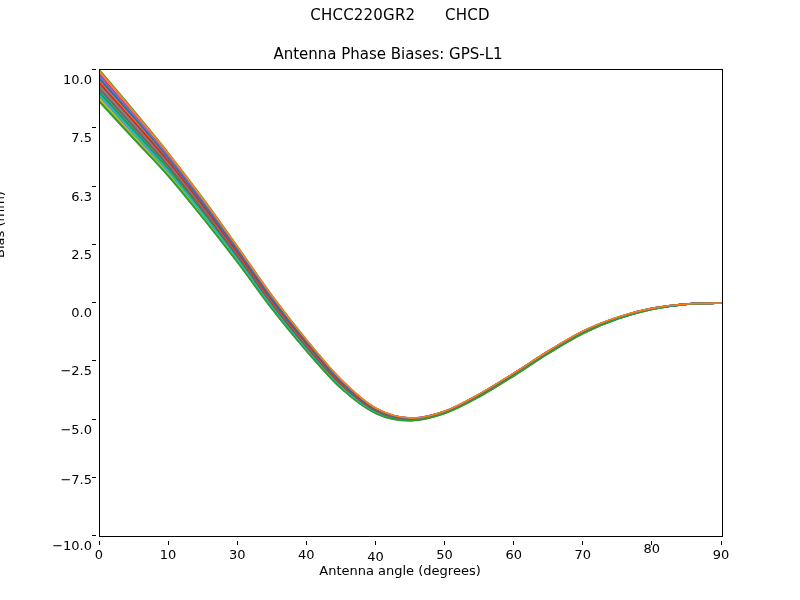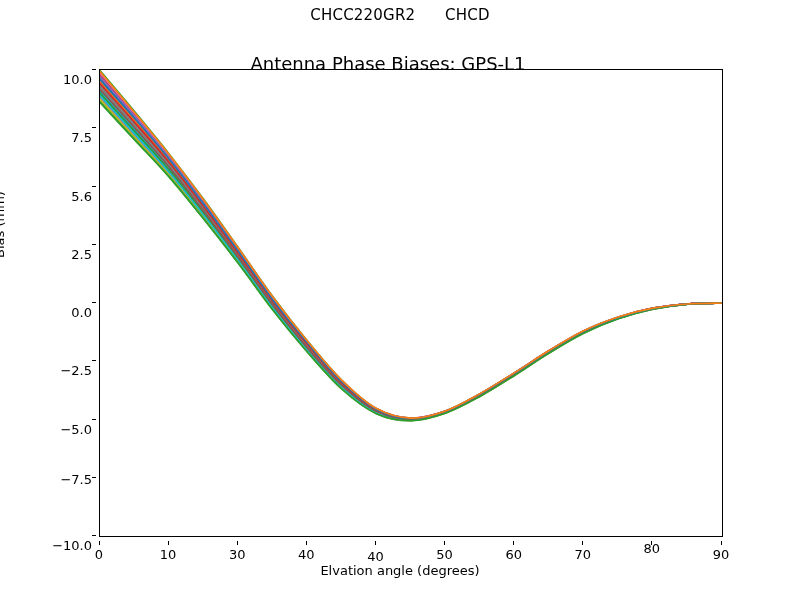--- a/index.html
+++ b/index.html
@@ -9,22 +9,21 @@
     color:#000000;overflow:hidden;position:relative;
   }
   #figure{position:absolute;left:0;top:0;width:800px;height:600px;border-radius:25px;}
 
   .suptitle{
     position:absolute;left:0;top:6px;width:800px;text-align:center;
     font-size:15px;letter-spacing:0.2px;white-space:pre;
   }
   .axtitle{
     position:absolute;left:0;top:45px;width:776px;text-align:center;
-    font-size:18px;
-    margin-top:8px;
+    font-size:15px;
   }
 
   
   #plot-area{
     position:absolute;left:99px;top:69px;width:622px;height:466px;
     border:1.1px solid #000;box-sizing:content-box;background:transparent;
   }
   #plot-svg{position:absolute;left:0;top:0;width:622px;height:466px;display:block;}
 
   .tick-label-y{
@@ -51,36 +50,36 @@
 </style>
 </head>
 <body>
 
 <div id="figure">
 
   <div class="suptitle">CHCC220GR2      CHCD</div>
   <div class="axtitle">Antenna Phase Biases: GPS-L1</div>
 
   <div id="ylabel-text">Bias (mm)</div>
-  <div id="xlabel-text">Elvation angle (degrees)</div>
+  <div id="xlabel-text">Antenna angle (degrees)</div>
 
   <div id="ylabels">
       <div class="tick-label-y" style="top: 466px;">−10.0</div>
       <div class="tick-mark" style="left: 64px; width: 4px; height: 1.1px; top: 466px;"></div>
       <div class="tick-label-y" style="top: 400px;">−7.5</div>
       <div class="tick-mark" style="left: 64px; width: 4px; height: 1.1px; top: 407.75px;"></div>
       <div class="tick-label-y" style="top: 349.5px;">−5.0</div>
       <div class="tick-mark" style="left: 64px; width: 4px; height: 1.1px; top: 349.5px;"></div>
       <div class="tick-label-y" style="top: 291.25px;">−2.5</div>
       <div class="tick-mark" style="left: 64px; width: 4px; height: 1.1px; top: 291.25px;"></div>
       <div class="tick-label-y" style="top: 233px;">0.0</div>
       <div class="tick-mark" style="left: 64px; width: 4px; height: 1.1px; top: 233px;"></div>
       <div class="tick-label-y" style="top: 174.75px;">2.5</div>
       <div class="tick-mark" style="left: 64px; width: 4px; height: 1.1px; top: 174.75px;"></div>
-      <div class="tick-label-y" style="top: 116.5px;">5.6</div>
+      <div class="tick-label-y" style="top: 116.5px;">6.3</div>
       <div class="tick-mark" style="left: 64px; width: 4px; height: 1.1px; top: 116.5px;"></div>
       <div class="tick-label-y" style="top: 58.25px;">7.5</div>
       <div class="tick-mark" style="left: 64px; width: 4px; height: 1.1px; top: 58.25px;"></div>
       <div class="tick-label-y" style="top: 0px;">10.0</div>
       <div class="tick-mark" style="left: 64px; width: 4px; height: 1.1px; top: 0px;"></div>
     </div>
   <div id="xlabels">
       <div class="tick-label-x" style="left: 0px; top: 6px;">0</div>
       <div class="tick-mark" style="left: -0.5px; top: 0px; width: 1.1px; height: 4px;"></div>
       <div class="tick-label-x" style="left: 69.1111px; top: 6px;">10</div>

